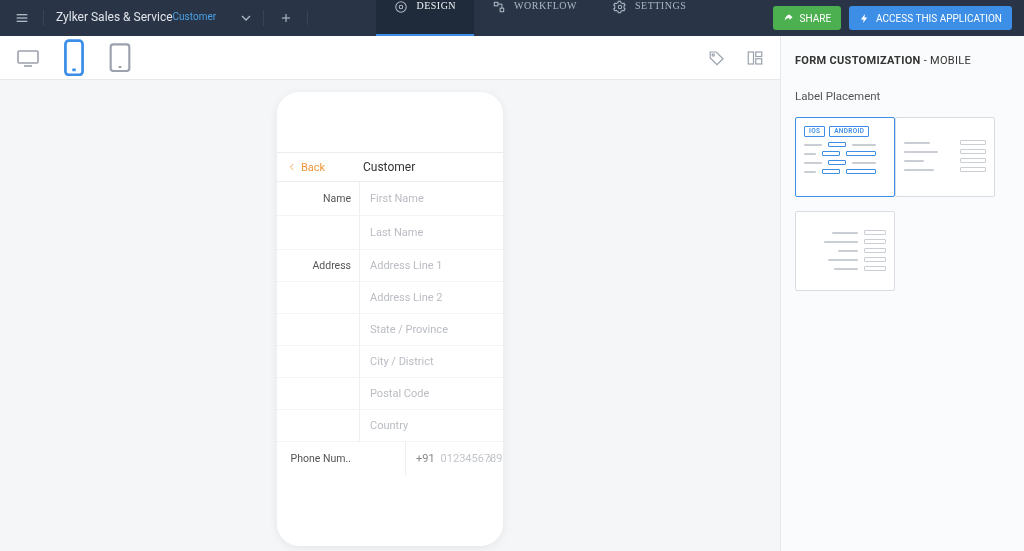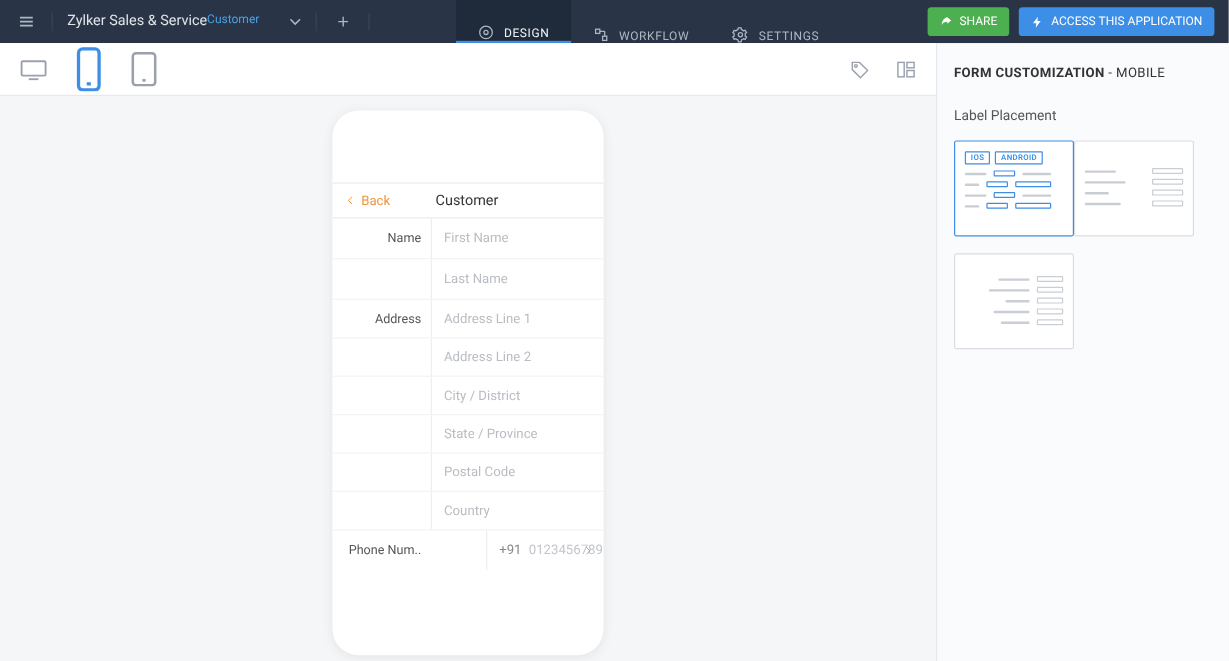--- a/index.html
+++ b/index.html
@@ -10,21 +10,21 @@
   .hamburger { width: 44px; display:flex; align-items:center; justify-content:center; border-right: 1px solid rgba(255,255,255,.08); cursor:pointer; }
   .hamburger svg { width:16px; height:16px; stroke:#aeb6c2; }
   .app-title-wrap { padding: 4px 12px 4px 12px; display:flex; flex-direction:row; justify-content:center; min-width:150px; }
   .app-title { font-size: 12px; color:#e0e4ea; line-height:1.1; }
   .app-sub { font-size: 10px; line-height:1.1; color:#4aa0e8; }
   .chev-wrap { width:36px; display:flex; align-items:center; justify-content:center; border-right:1px solid rgba(255,255,255,.08); cursor:pointer;}
   .chev-wrap svg{width:16px;height:16px;stroke:#aeb6c2;}
   .add-wrap { width:44px; display:flex; align-items:center; justify-content:center; border-right:1px solid rgba(255,255,255,.08); cursor:pointer;}
   .add-wrap svg{width:14px;height:14px;stroke:#aeb6c2;}
   .tb-center { flex:1; display:flex; align-items:stretch; justify-content:center; }
-  .tab { display:flex; align-items:flex-end; gap:8px; padding:0 18px; font-size:10px; letter-spacing:.5px; cursor:pointer; color:#aeb6c2; }
+  .tab { display:flex; align-items:flex-start; gap:8px; padding:0 18px; font-size:10px; letter-spacing:.5px; cursor:pointer; color:#aeb6c2;font-family:Liberation Serif, serif; }
   .tab svg{width:14px;height:14px;stroke:#aeb6c2;fill:none;}
   .tab.active { background:#1f2a3a; border-bottom:2px solid #3c8ee6; color:#f2f4f7; }
   .tb-right { display:flex; align-items:center; gap:8px; padding-right:12px; }
   .btn { height:24px; border-radius:3px; display:flex; align-items:center; gap:6px; padding:0 10px; font-size:10px; cursor:pointer; color:#fff; }
   .btn svg{width:11px;height:11px;fill:#fff;}
   .btn-share { background:#4caf50; }
   .btn-access { background:#3c8ee6; }
   
   .toolstrip { height:44px; background:#fff; border-bottom:1px solid #e6e8ec; display:flex; align-items:center; padding:0 16px; position:relative; width:780px;}
   .devices { display:flex; align-items:center; gap:22px; }
@@ -209,27 +209,27 @@
         </div>
         <div class="row compact">
           <div class="lbl"></div>
           <div class="val-cell">
             <div class="val">Address Line 2</div>
           </div>
         </div>
         <div class="row compact">
           <div class="lbl"></div>
           <div class="val-cell">
+            <div class="val">State / Province</div>
+          </div>
+        </div>
+        <div class="row compact">
+          <div class="lbl"></div>
+          <div class="val-cell">
             <div class="val">City / District</div>
-          </div>
-        </div>
-        <div class="row compact">
-          <div class="lbl"></div>
-          <div class="val-cell">
-            <div class="val">State / Province</div>
           </div>
         </div>
         <div class="row compact">
           <div class="lbl"></div>
           <div class="val-cell">
             <div class="val">Postal Code</div>
           </div>
         </div>
         <div class="row compact">
           <div class="lbl"></div>

